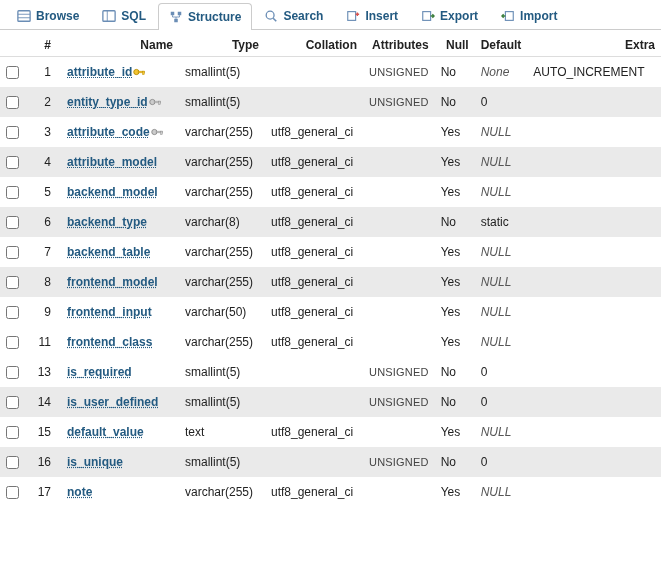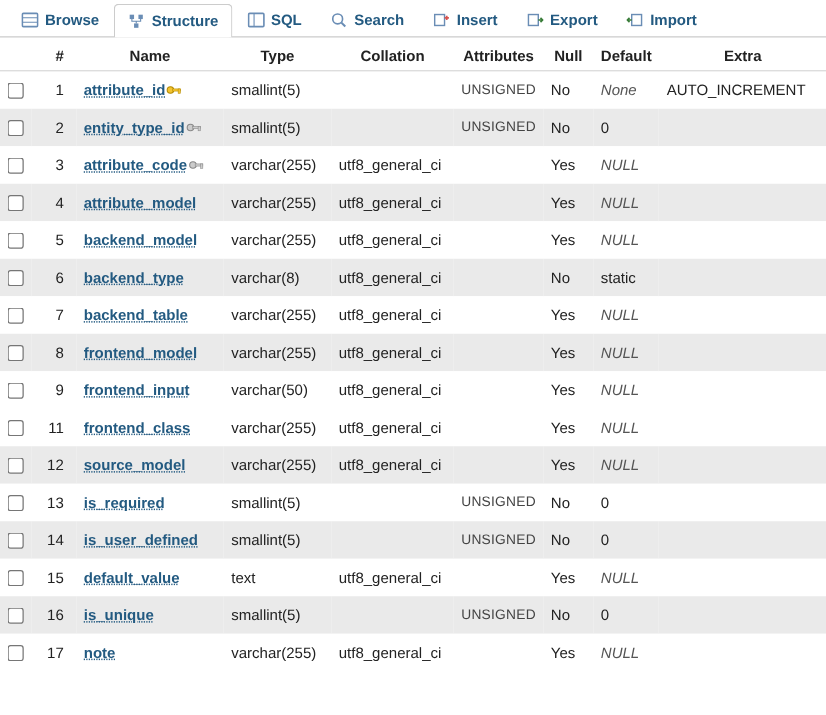--- a/index.html
+++ b/index.html
@@ -44,21 +44,21 @@
   .tab-icon { width: 14px; height: 14px; display: inline-block; }
   .tab-extra { width: 22px; }
 
   
   table {
     border-collapse: collapse;
     width: 100%;
     margin-top: 2px;
   }
   thead th {
-    text-align: center;
+    text-align: right;
     font-weight: bold;
     padding: 6px 6px 4px;
     border-bottom: 1px solid #ddd;
     font-size: 12px;
     white-space: nowrap;
   }
   thead th.num, td.num { text-align: right; padding-right: 10px; width: 34px;}
   tbody td {
     padding: 7px 6px;
     vertical-align: middle;
@@ -87,35 +87,35 @@
 
 <div class="tabs">
     <div class="tab">
       <span class="tab-icon"><svg viewBox="0 0 16 16">
           <rect x="1" y="2" width="14" height="12" rx="1" fill="none" stroke="#6a8db5" stroke-width="1.5"></rect>
           <line x1="1" y1="6" x2="15" y2="6" stroke="#6a8db5"></line>
           <line x1="1" y1="10" x2="15" y2="10" stroke="#6a8db5"></line>
         </svg></span>
       <span>Browse</span>
     </div>
+    <div class="tab">
+      <span class="tab-icon"><svg viewBox="0 0 16 16">
+          <rect x="1" y="2" width="14" height="12" rx="1" fill="none" stroke="#6a8db5" stroke-width="1.5"></rect>
+          <line x1="6" y1="2" x2="6" y2="14" stroke="#6a8db5"></line>
+        </svg></span>
+      <span>SQL</span>
+    </div>
     <div class="tab active">
       <span class="tab-icon"><svg viewBox="0 0 16 16">
           <rect x="2" y="2" width="4" height="4" fill="#6a8db5"></rect>
           <rect x="10" y="2" width="4" height="4" fill="#6a8db5"></rect>
           <rect x="6" y="10" width="4" height="4" fill="#6a8db5"></rect>
           <path d="M4 6v2h8V6M8 8v2" stroke="#6a8db5" fill="none"></path>
         </svg></span>
       <span>Structure</span>
-    </div>
-    <div class="tab">
-      <span class="tab-icon"><svg viewBox="0 0 16 16">
-          <rect x="1" y="2" width="14" height="12" rx="1" fill="none" stroke="#6a8db5" stroke-width="1.5"></rect>
-          <line x1="6" y1="2" x2="6" y2="14" stroke="#6a8db5"></line>
-        </svg></span>
-      <span>SQL</span>
     </div>
     <div class="tab">
       <span class="tab-icon"><svg viewBox="0 0 16 16">
           <circle cx="7" cy="7" r="4.5" fill="none" stroke="#6a8db5" stroke-width="1.5"></circle>
           <line x1="10.5" y1="10.5" x2="14" y2="14" stroke="#6a8db5" stroke-width="1.8"></line>
         </svg></span>
       <span>Search</span>
     </div>
     <div class="tab">
       <span class="tab-icon"><svg viewBox="0 0 16 16">
@@ -332,35 +332,20 @@
             <a href="#">frontend_class</a>
           </span>
         </td>
         <td>varchar(255)</td>
         <td>utf8_general_ci</td>
         <td class="attr-cell"></td>
         <td>Yes</td>
         <td class="null-italic">NULL</td>
         <td></td>
       </tr>
-      <tr class="even">
-        <td class="chk"><input type="checkbox" style=""></td>
-        <td class="num">12</td>
-        <td>
-          <span class="name-cell">
-            <a href="#">source_model</a>
-          </span>
-        </td>
-        <td>varchar(255)</td>
-        <td>utf8_general_ci</td>
-        <td class="attr-cell"></td>
-        <td>Yes</td>
-        <td class="null-italic">NULL</td>
-        <td></td>
-      </tr>
       <tr class="odd">
         <td class="chk"><input type="checkbox" style=""></td>
         <td class="num">13</td>
         <td>
           <span class="name-cell">
             <a href="#">is_required</a>
           </span>
         </td>
         <td>smallint(5)</td>
         <td></td>

